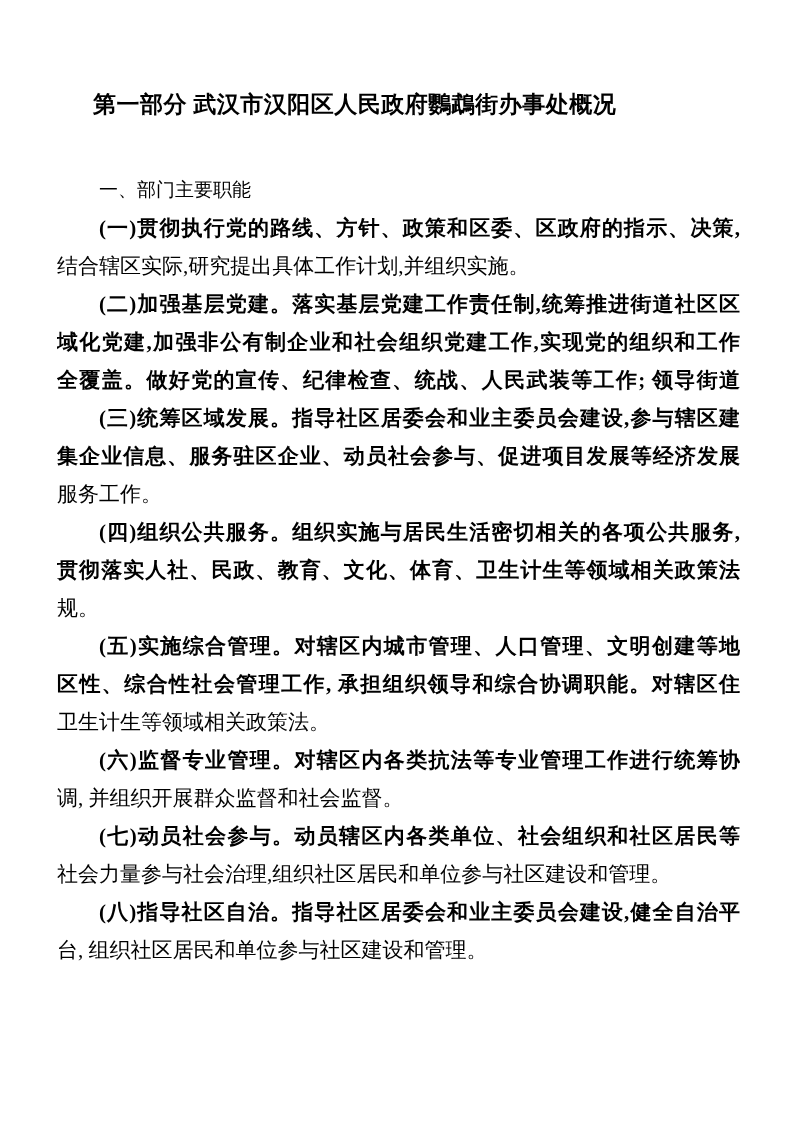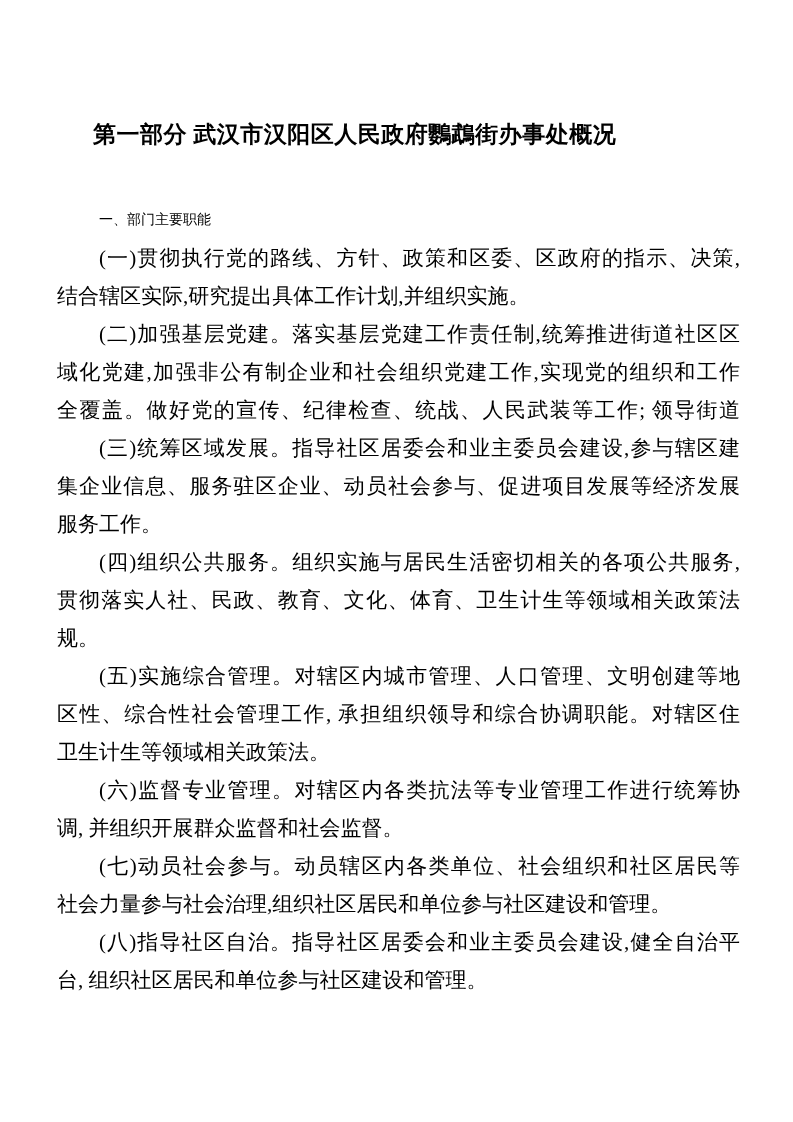--- a/index.html
+++ b/index.html
@@ -10,53 +10,54 @@
   .page {
     position: relative;
     width: 793px;
     height: 1122px;
     background: #ffffff;
     overflow: hidden;
     font-family: "Liberation Serif", "DejaVu Serif", serif;
     color: #000000;
   }
   .content {
-    padding: 118px 53px 0 57px; 
+    padding: 88px 53px 0 57px; 
   }
   .doc-title {
     margin: 0;
     padding-left: 36px;
     font-size: 23px;
     font-weight: bold;
     line-height: 34px;
     letter-spacing: 0.5px;
     white-space: nowrap;
   }
   .section-heading {
     margin-top: 49px;
-    font-size: 14px;
+    font-size: 19px;
     line-height: 38px;
     height: 38px;
     text-indent: 42px;
     white-space: nowrap;
   }
   .line {
     font-size: 21px;
     line-height: 38px;
     height: 38px;
     white-space: nowrap;
     overflow: hidden;
   }
   .line.indent {
     text-indent: 42px;
   }
   .line.fill {
     text-align: justify;
     
     text-align-last: justify;
+    font-weight: bold;
   }
 </style>
 </head>
 <body>
 
 <div class="page">
   <div class="content">
     <h1 class="doc-title">第一部分 武汉市汉阳区人民政府鸚鵡街办事处概况</h1>
     <div class="section-heading">一、部门主要职能</div>
     <div id="paragraphs">

